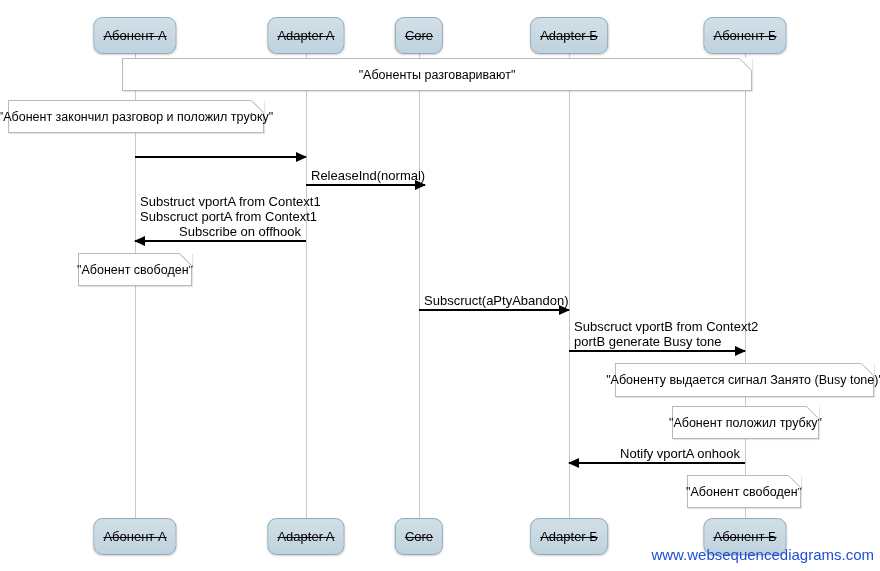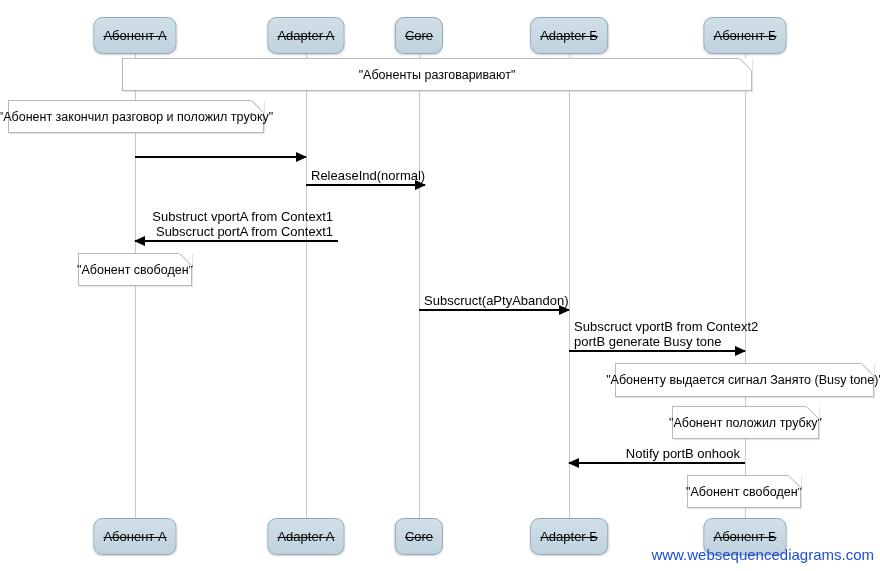--- a/index.html
+++ b/index.html
@@ -72,24 +72,25 @@
     <div class="msg-line"></div>
     <div class="msg-head right"></div>
   </div>
 
   <div class="msg" style="left:306px; top:167px; width:113px; height:19px;padding-left:6px;">
     <div class="msg-label align-left">ReleaseInd(normal)</div>
     <div class="msg-line"></div>
     <div class="msg-head right"></div>
   </div>
 
-  <div class="msg" style="left:135px; top:194px; width:171px; height:48px;padding-left:32px;">
+  <div class="msg" style="left:135px; top:194px; width:171px; height:48px;">
     <div class="msg-label align-right">
       <span>Substruct vportA from Context1</span>
       <span>Subscruct portA from Context1</span>
+      <span>Subscribe on offhook</span>
     </div>
     <div class="msg-line"></div>
     <div class="msg-head left"></div>
   </div>
 
   <div class="note" style="left:78px; top:253px; width:112px; height:31px;">
     <span>"Абонент свободен"</span>
   </div>
 
   <div class="msg" style="left:419px; top:292px; width:150px; height:19px;">
@@ -109,21 +110,21 @@
 
   <div class="note" style="left:615px; top:363px; width:257px; height:32px;">
     <span>"Абоненту выдается сигнал Занято (Busy tone)"</span>
   </div>
 
   <div class="note" style="left:672px; top:406px; width:145px; height:31px;">
     <span>"Абонент положил трубку"</span>
   </div>
 
   <div class="msg" style="left:569px; top:445px; width:176px; height:19px;">
-    <div class="msg-label align-right">Notify portB onhook</div>
+    <div class="msg-label align-right">Notify vportA onhook</div>
     <div class="msg-line"></div>
     <div class="msg-head left"></div>
   </div>
 
   <div class="note" style="left:687px; top:475px; width:112px; height:31px;">
     <span>"Абонент свободен"</span>
   </div>
 
   <div class="participant" style="left:135px; top:518px;"><span>Абонент А</span></div>
   <div class="participant" style="left:306px; top:518px;"><span>Adapter A</span></div>

